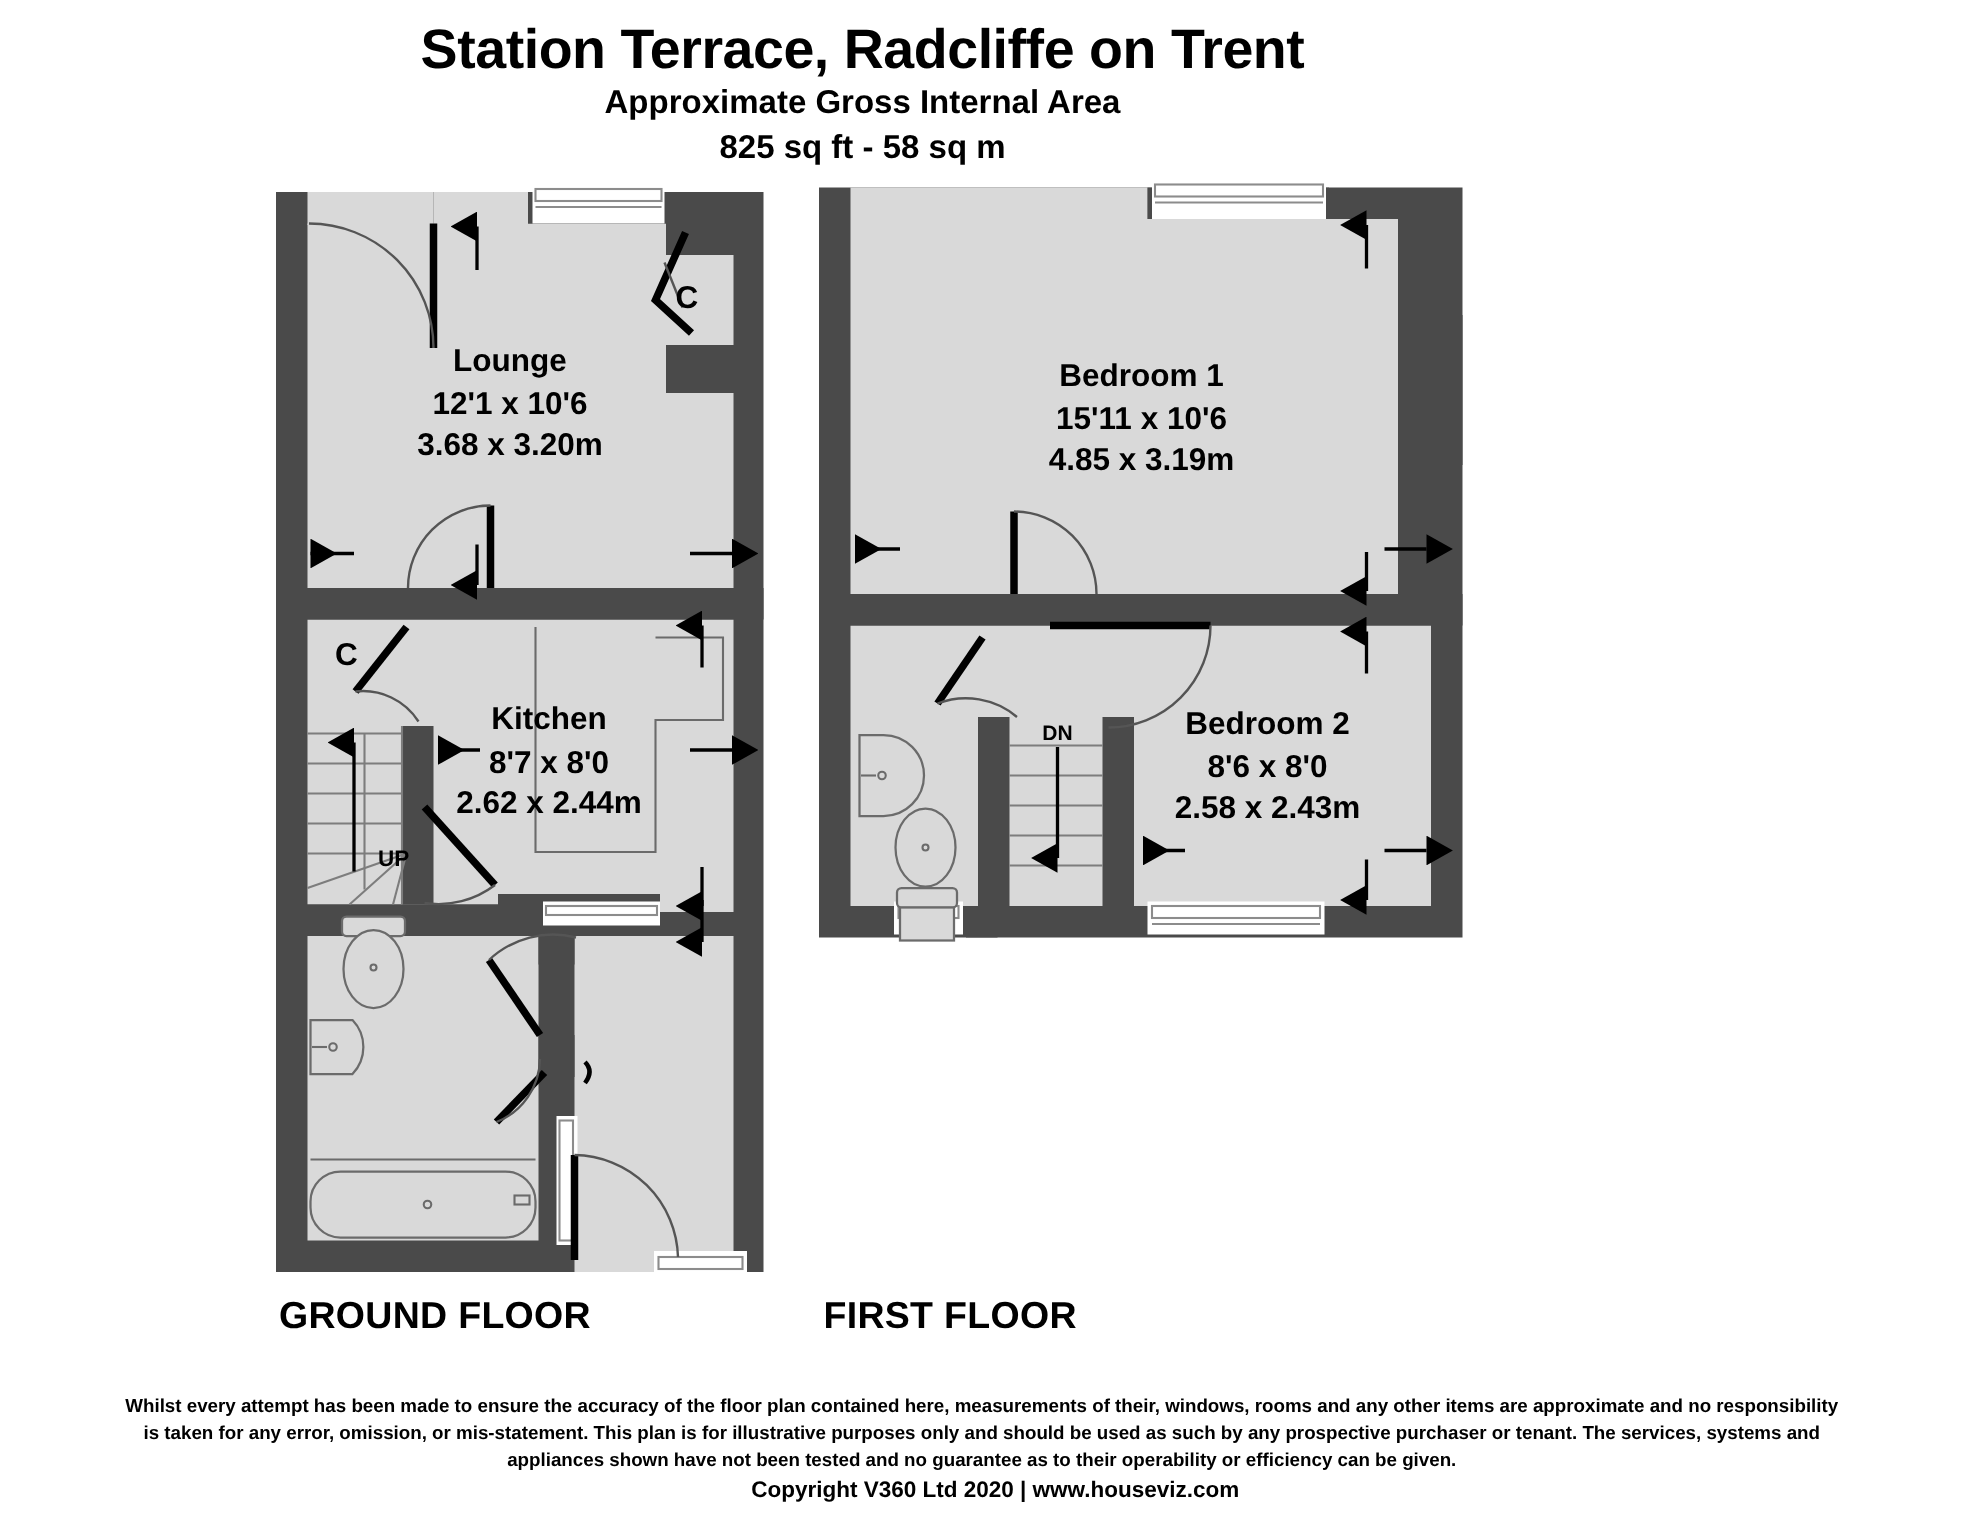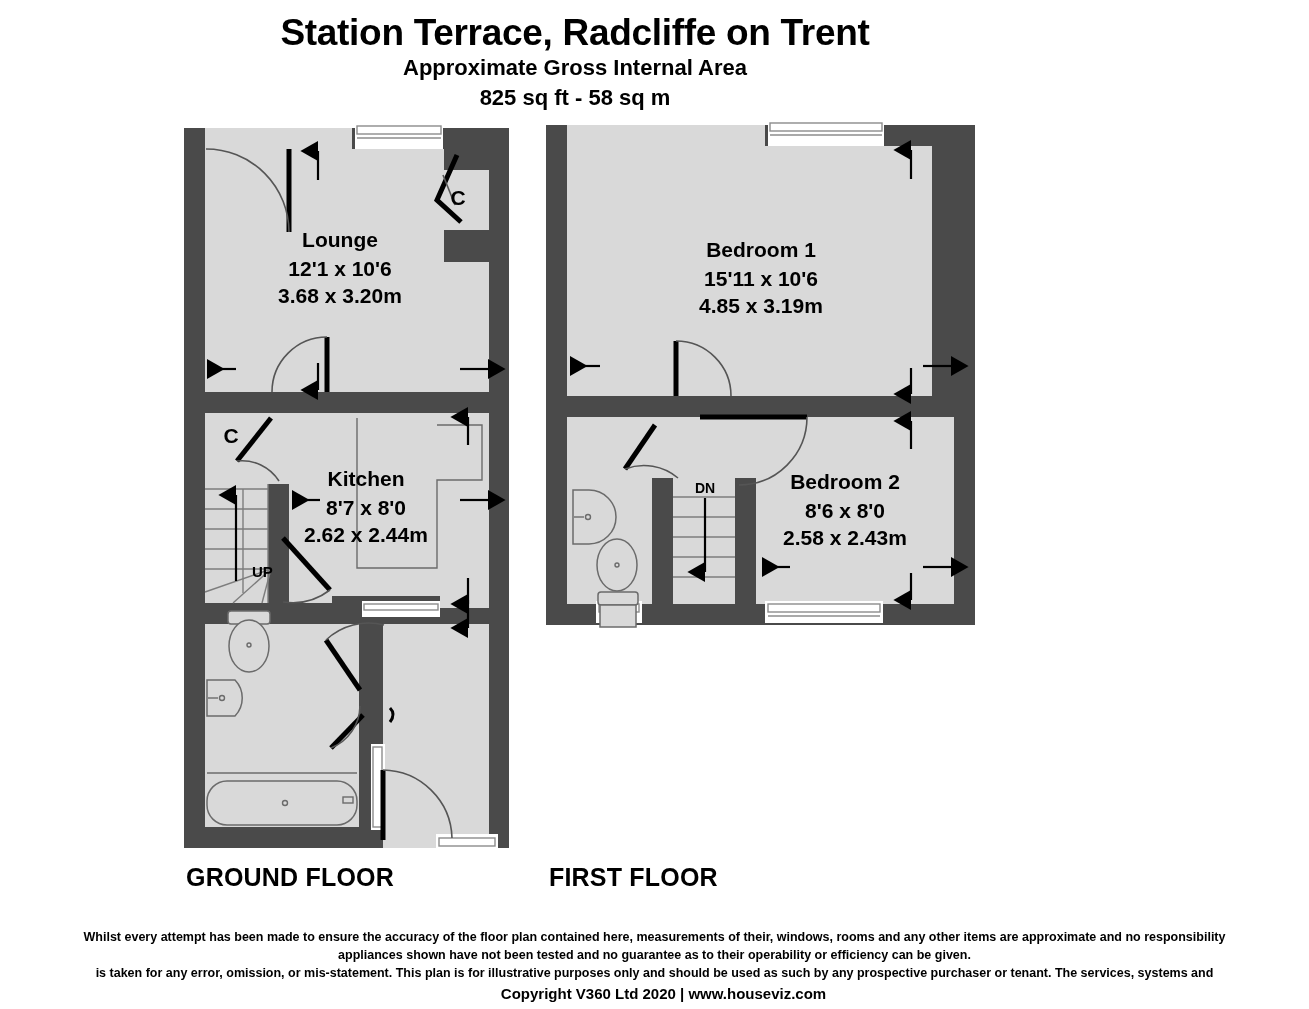--- a/index.html
+++ b/index.html
@@ -343,18 +343,18 @@
       <text class="roomtxt" x="845" y="518" font-size="21" text-anchor="middle">8'6 x 8'0</text>
       <text class="roomtxt" x="845" y="545" font-size="21" text-anchor="middle">2.58 x 2.43m</text>
     </g>
   </svg>
 
   <div class="floor-label" id="ground-floor-label">GROUND FLOOR</div>
   <div class="floor-label" id="first-floor-label">FIRST FLOOR</div>
 
   <div id="footer">
     <div class="dline">Whilst every attempt has been made to ensure the accuracy of the floor plan contained here, measurements of their, windows, rooms and any other items are approximate and no responsibility</div>
+    <div class="dline">is taken for any error, omission, or mis-statement. This plan is for illustrative purposes only and should be used as such by any prospective purchaser or tenant. The services, systems and</div>
     <div class="dline">appliances shown have not been tested and no guarantee as to their operability or efficiency can be given.</div>
-    <div class="dline">is taken for any error, omission, or mis-statement. This plan is for illustrative purposes only and should be used as such by any prospective purchaser or tenant. The services, systems and</div>
     <div id="copyright">Copyright V360 Ltd 2020 | www.houseviz.com</div>
   </div>
 
 </div>
 
 </body></html>

